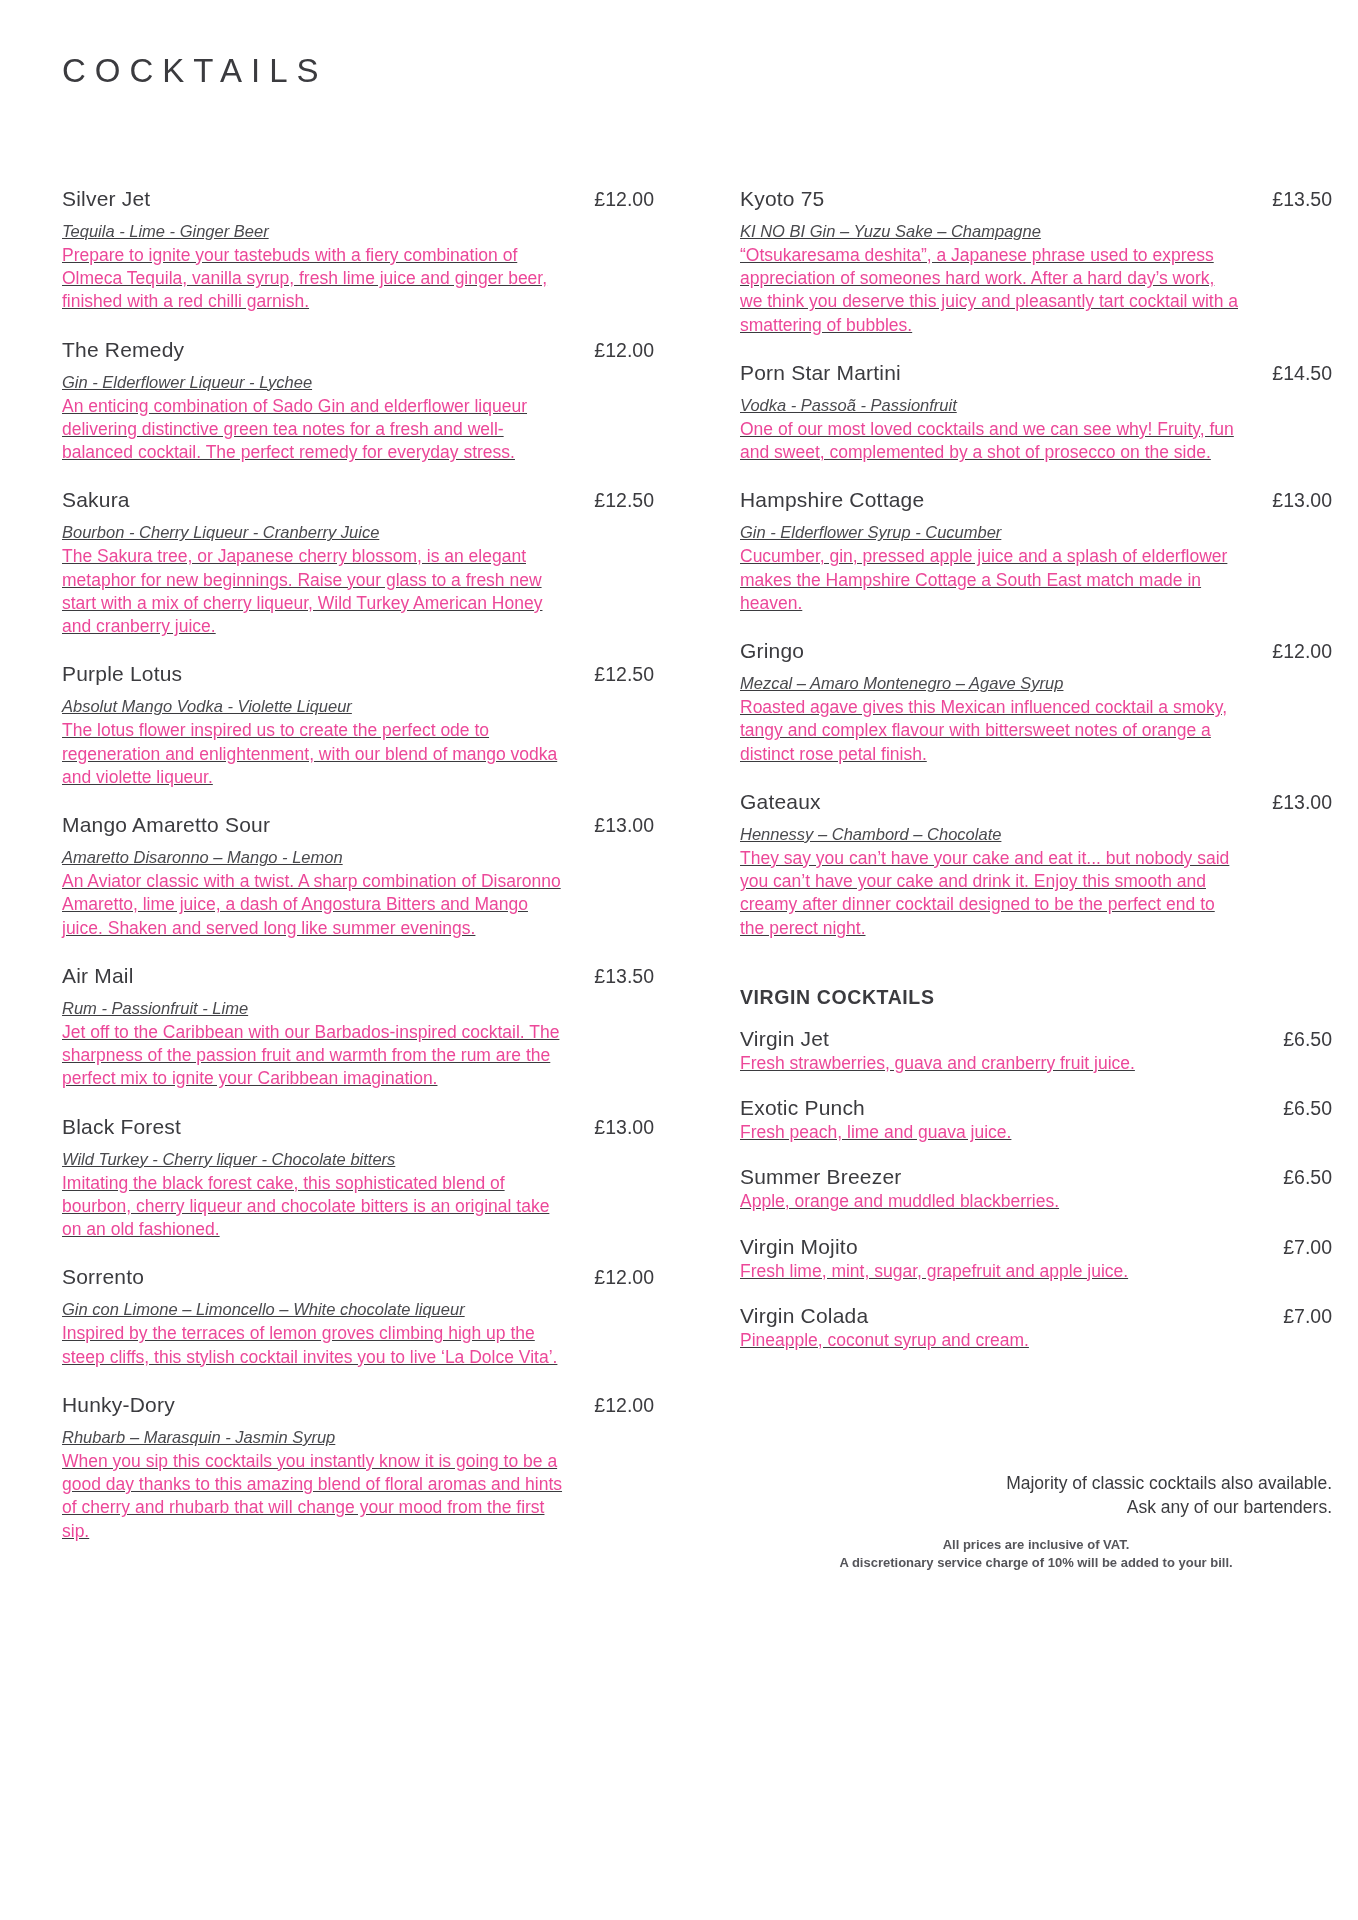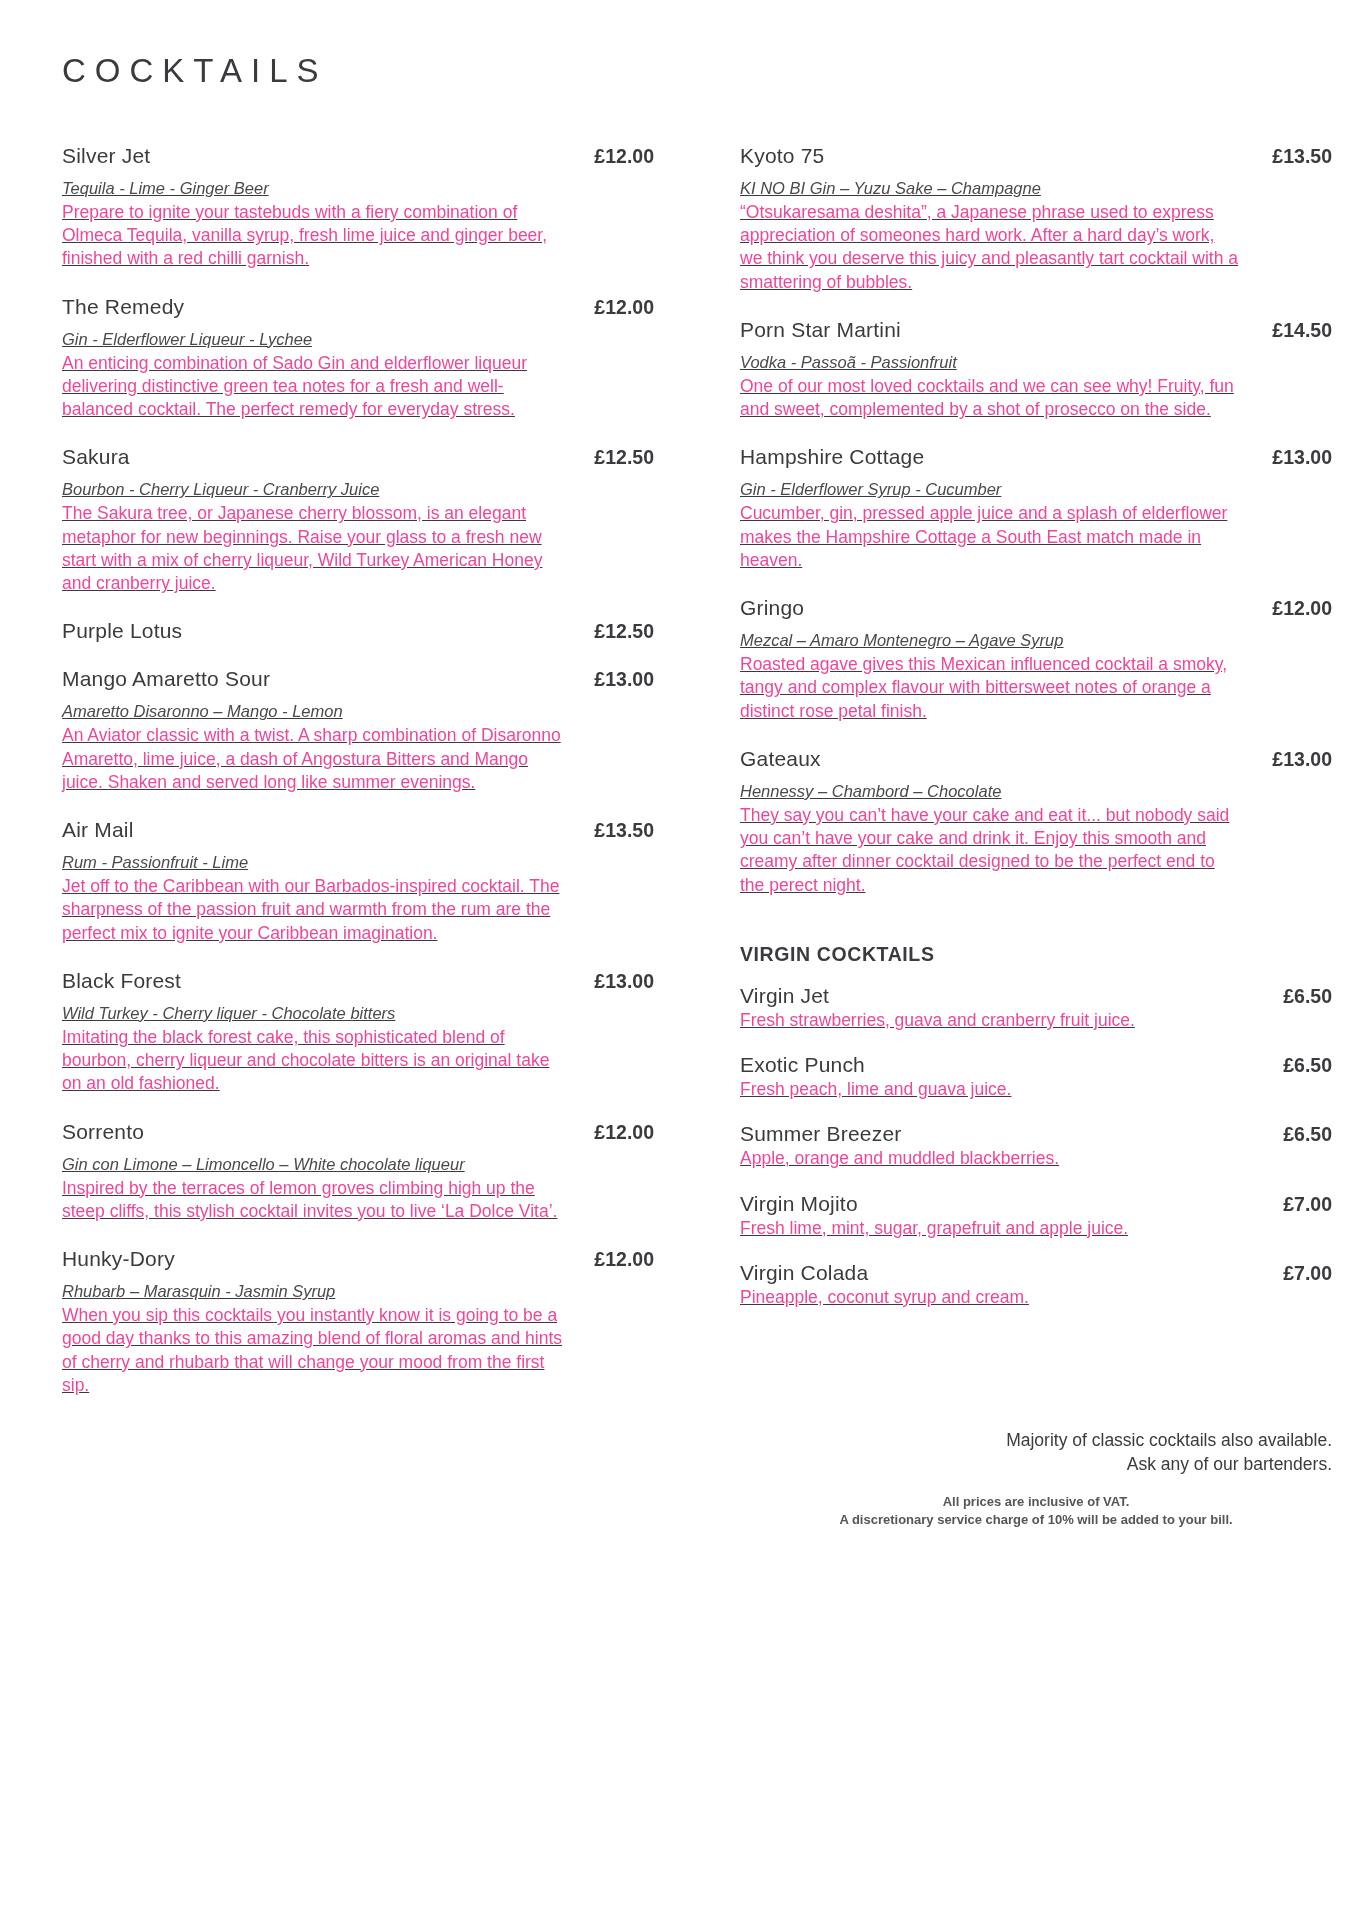--- a/index.html
+++ b/index.html
@@ -29,39 +29,40 @@
     margin: 0 0 54px 0;
   }
   .columns {
     display: flex;
     gap: 86px;
     align-items: flex-start;
   }
   .col {
     width: 592px;
     flex: 0 0 592px;
+    margin-top: 43px;
   }
   .item {
     margin-bottom: 24px;
   }
   .item-head {
     display: flex;
     justify-content: space-between;
     align-items: baseline;
     gap: 14px;
   }
   .item-name {
     font-size: 21px;
     font-weight: 400;
     color: #3b3b3f;
     letter-spacing: 0.2px;
   }
   .item-price {
     font-size: 19.5px;
-    font-weight: 700;
+    font-weight: 400;
     color: #3b3b3f;
     white-space: nowrap;
   }
   .item-body {
     margin-top: 10px;
     text-decoration: underline;
   }
   .ingredients {
     font-size: 16.5px;
     font-style: italic;
@@ -158,20 +159,24 @@
           <p class="ingredients">Bourbon - Cherry Liqueur - Cranberry Juice</p>
           <p class="desc">The Sakura tree, or Japanese cherry blossom, is an elegant metaphor for new beginnings. Raise your glass to a fresh new start with a mix of cherry liqueur, Wild Turkey American Honey and cranberry juice.</p>
         </div>
       </div>
 
       <div class="item">
         <div class="item-head">
           <span class="item-name">Purple Lotus</span>
           <span class="item-price">£12.50</span>
         </div>
+        <div class="item-body">
+          <p class="ingredients">Absolut Mango Vodka - Violette Liqueur</p>
+          <p class="desc">The lotus flower inspired us to create the perfect ode to regeneration and enlightenment, with our blend of mango vodka and violette liqueur.</p>
+        </div>
       </div>
 
       <div class="item">
         <div class="item-head">
           <span class="item-name">Mango Amaretto Sour</span>
           <span class="item-price">£13.00</span>
         </div>
         <div class="item-body">
           <p class="ingredients">Amaretto Disaronno – Mango - Lemon</p>
           <p class="desc">An Aviator classic with a twist. A sharp combination of Disaronno Amaretto, lime juice, a dash of Angostura Bitters and Mango juice. Shaken and served long like summer evenings.</p>

